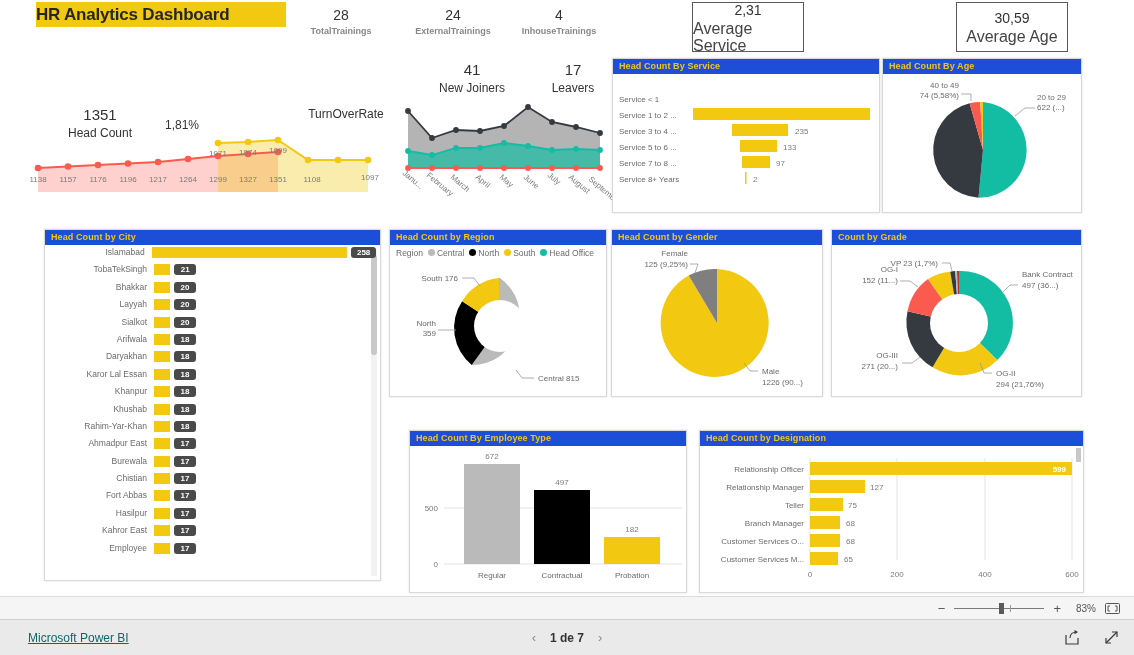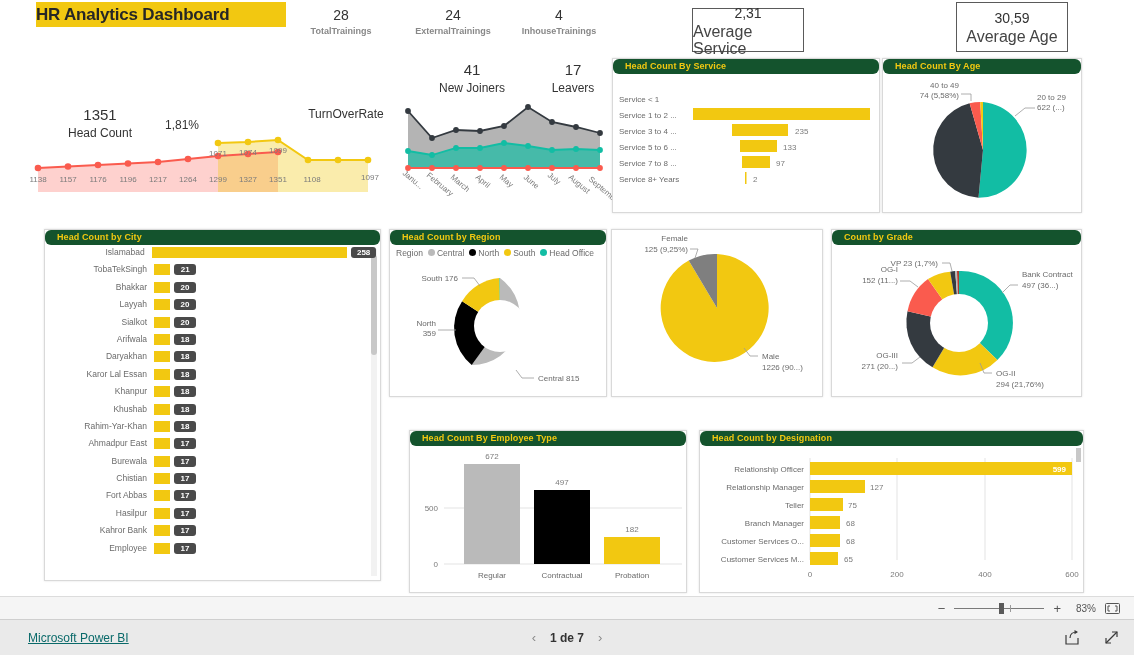--- a/index.html
+++ b/index.html
@@ -19,30 +19,29 @@
 
   
   .panel {
     position: absolute;
     background: #ffffff;
     border: 1px solid #d9d9d9;
     box-shadow: 0 0 2px rgba(0,0,0,.12);
   }
   .panel-head {
     height: 15px;
-    background: #14532d;
+    background: #1d4ed8;
     color: #F2C811;
     font-size: 9px;
     font-weight: bold;
     line-height: 15px;
-    padding-left: 12px;
+    padding-left: 6px;
     letter-spacing: .1px;
     white-space: nowrap;
     overflow: hidden;
-    border-radius: 6px;
   }
   .panel-body { position: relative; width: 100%; height: calc(100% - 15px); }
 
   
   .title-banner {
     position: absolute;
     left: 36px; top: 2px;
     width: 250px; height: 25px;
     background: #F2C811;
     display: flex; align-items: center; justify-content: flex-start;
@@ -173,21 +172,21 @@
   </div>
   <div class="kpi-plain" style="left:404px; top:6px; width:98px;">
     <div class="v">24</div>
     <div class="l">ExternalTrainings</div>
   </div>
   <div class="kpi-plain" style="left:512px; top:6px; width:94px;">
     <div class="v">4</div>
     <div class="l">InhouseTrainings</div>
   </div>
 
-  <div class="kpi-box" style="left:692px; top:8px; width:112px; height:44px;">
+  <div class="kpi-box" style="left:692px; top:2px; width:112px; height:50px;">
     <div class="v">2,31</div>
     <div class="l">Average Service</div>
   </div>
   <div class="kpi-box" style="left:956px; top:2px; width:112px; height:50px;">
     <div class="v">30,59</div>
     <div class="l">Average Age</div>
   </div>
 
   <div class="spark-kpi" style="left:52px; top:105px; width:96px;">
     <div class="v">1351</div>
@@ -461,21 +460,21 @@
             <div class="city-name">Fort Abbas</div>
             <div class="city-bar" style="width: 16px; background: rgb(242, 200, 17);"></div>
             <div class="city-val">17</div>
           </div>
           <div class="city-row">
             <div class="city-name">Hasilpur</div>
             <div class="city-bar" style="width: 16px; background: rgb(242, 200, 17);"></div>
             <div class="city-val">17</div>
           </div>
           <div class="city-row">
-            <div class="city-name">Kahror Bank</div>
+            <div class="city-name">Kahror East</div>
             <div class="city-bar" style="width: 16px; background: rgb(242, 200, 17);"></div>
             <div class="city-val">17</div>
           </div>
           <div class="city-row">
             <div class="city-name">Employee</div>
             <div class="city-bar" style="width: 16px; background: rgb(242, 200, 17);"></div>
             <div class="city-val">17</div>
           </div>
         </div>
     </div>
@@ -522,20 +521,21 @@
           <text x="68" y="21" text-anchor="end" id="rg-south">South 176</text>
           <text x="46" y="66" text-anchor="end" id="rg-north-1">North</text>
           <text x="46" y="76" text-anchor="end" id="rg-north-2">359</text>
           <text x="148" y="121" text-anchor="start" id="rg-central">Central 815</text>
         </g>
       </svg>
     </div>
   </div>
 
   <div class="panel" style="left:611px; top:229px; width:212px; height:168px;">
+    <div class="panel-head">Head Count by Gender</div>
     <div class="panel-body">
       <svg width="210" height="152" viewBox="0 0 210 152">
         <g>
 
           <path d="M 105,78 L 105,24 A 54,54 0 1 1 76.7,30.6 Z" fill="#F2C811"></path>
 
           <path d="M 105,78 L 76.7,30.6 A 54,54 0 0 1 105,24 Z" fill="#7F7F7F"></path>
         </g>
         <polyline points="83,28 86,19 78,19" fill="none" stroke="#9a9a9a" stroke-width="0.8"></polyline>
         <polyline points="132,118 138,126 146,126" fill="none" stroke="#9a9a9a" stroke-width="0.8"></polyline>

